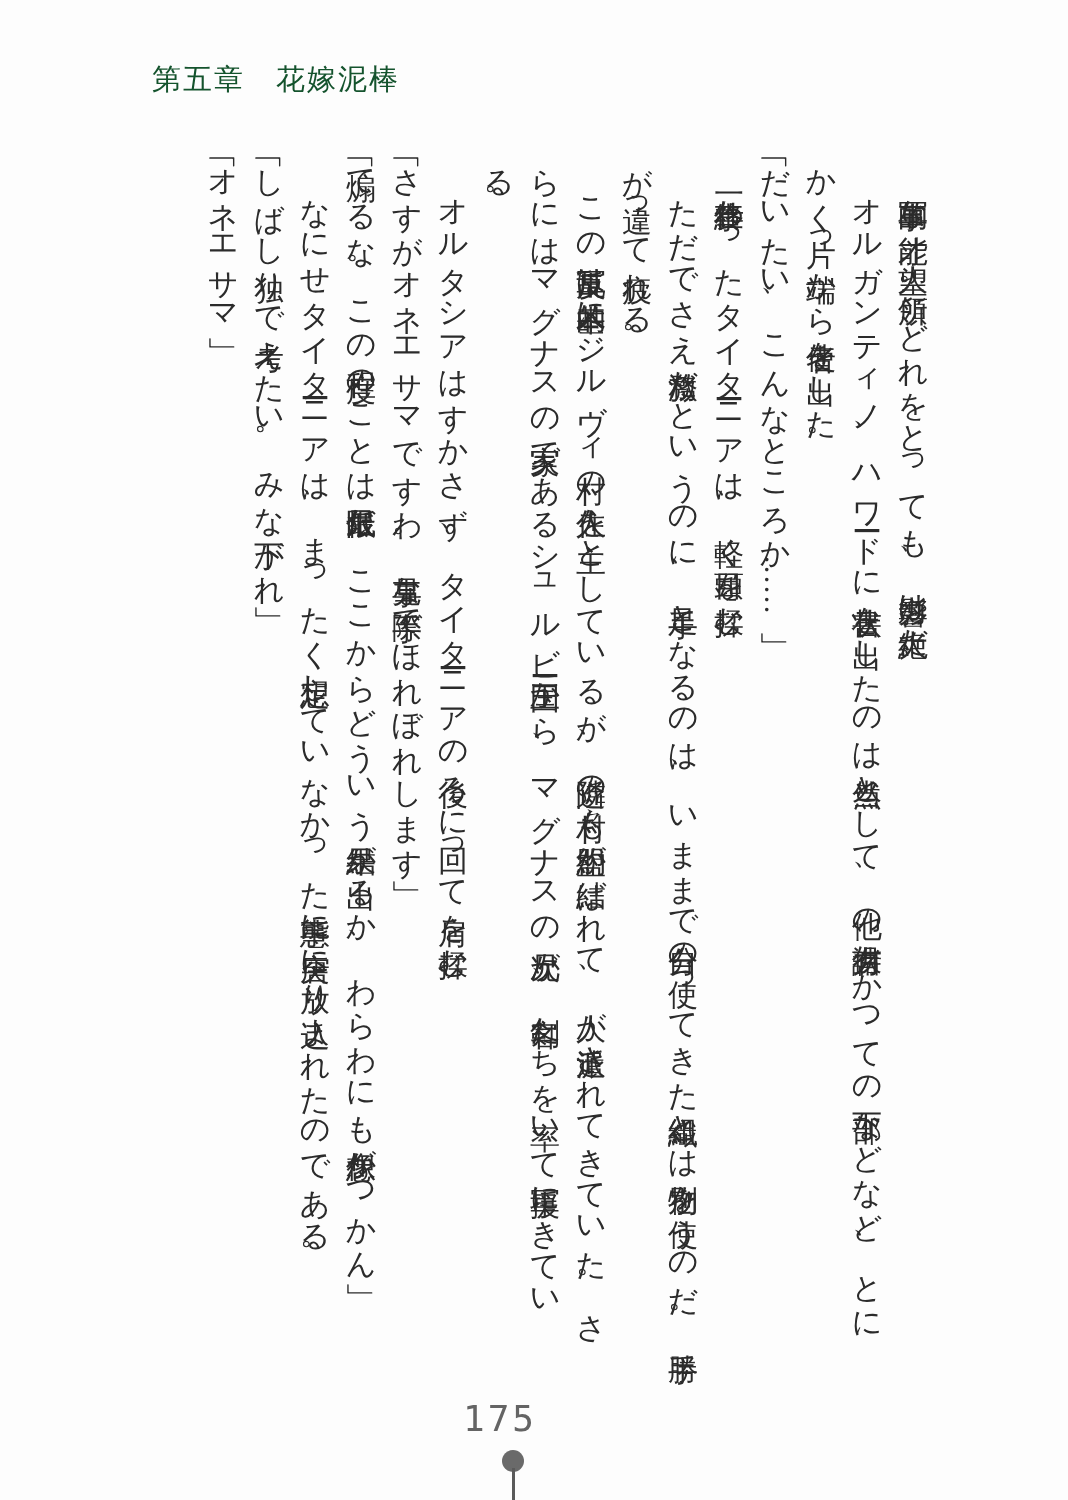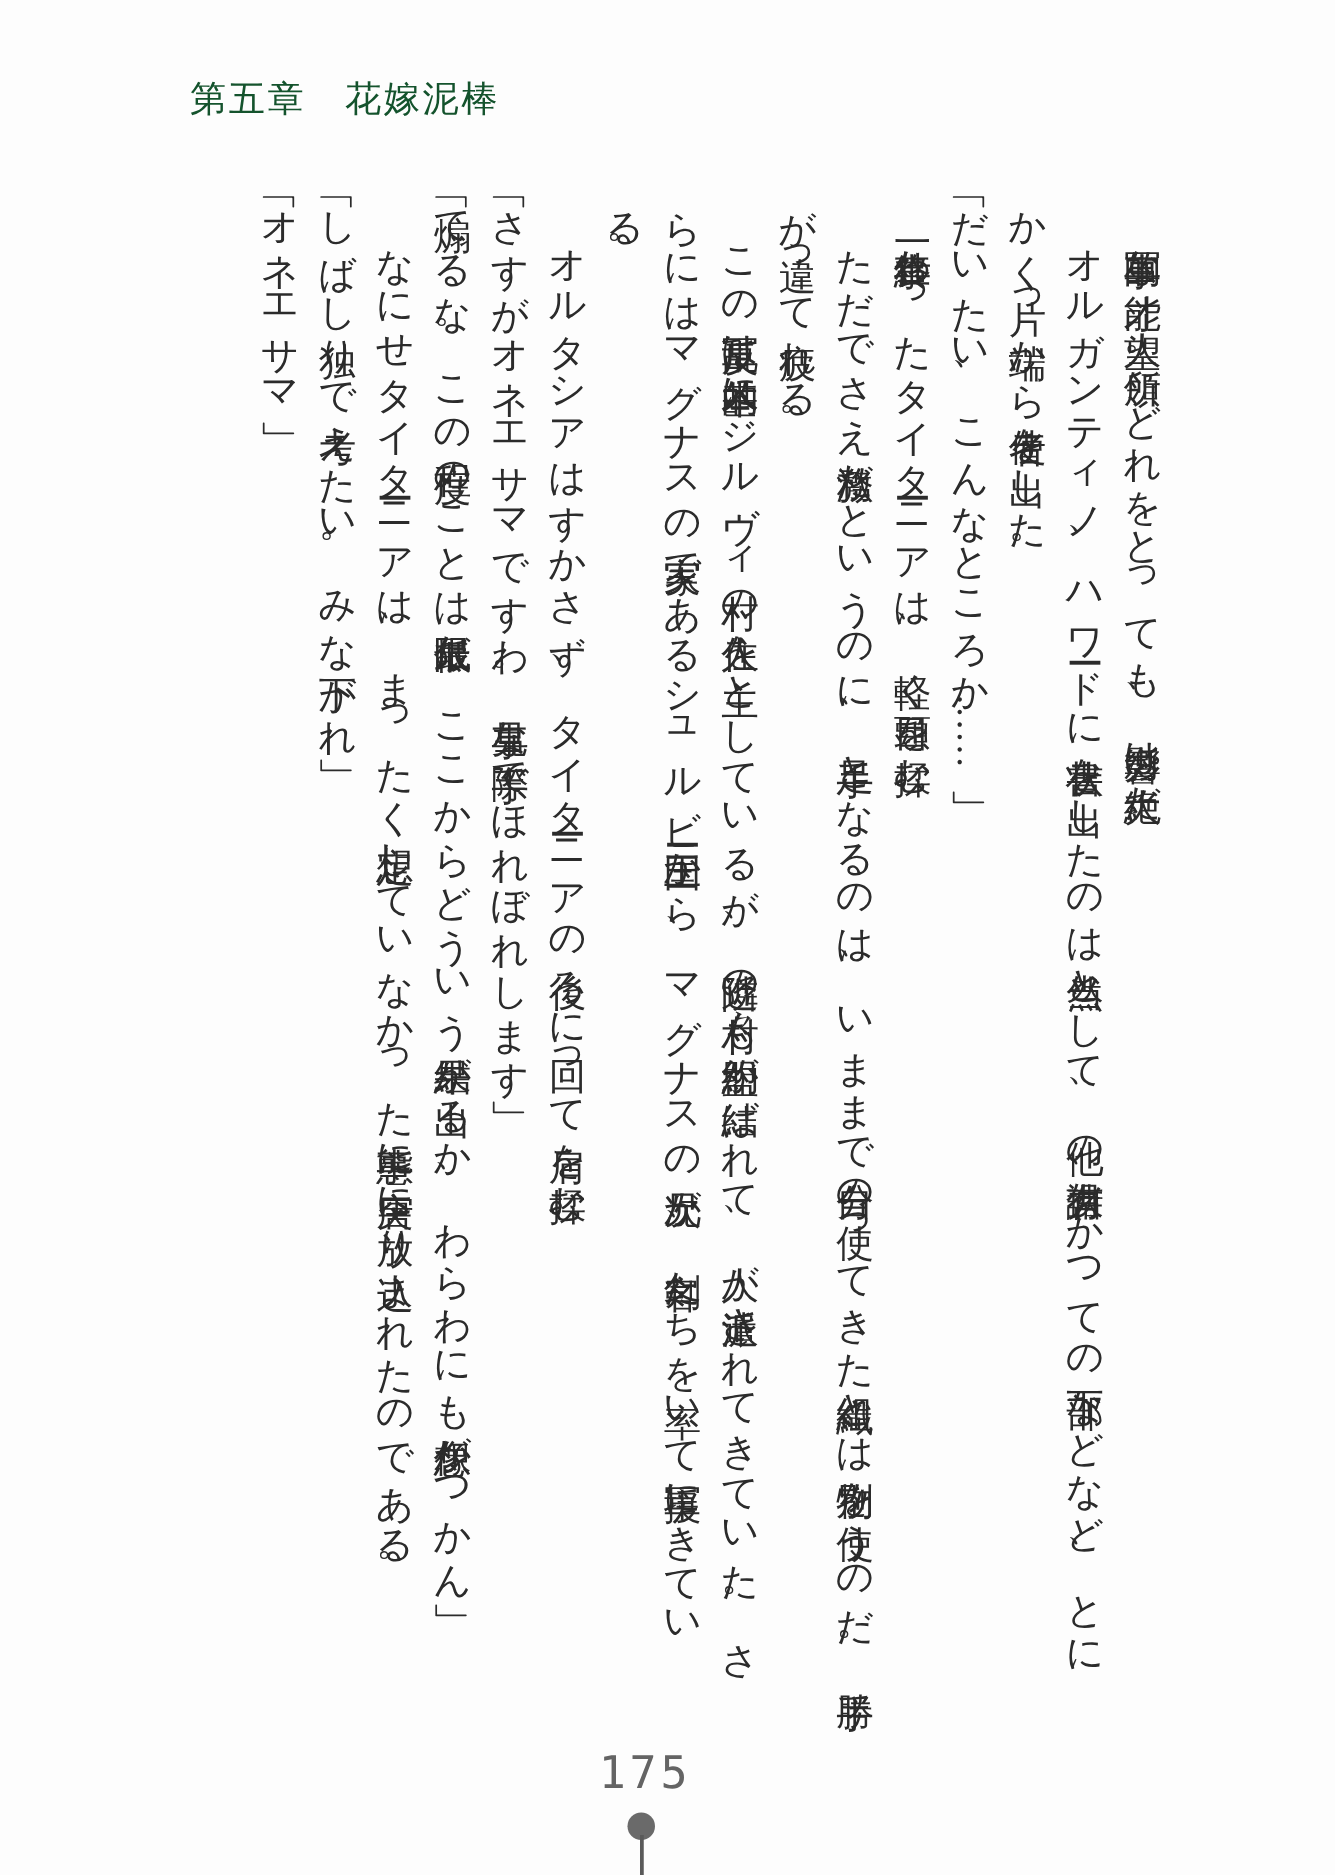--- a/index.html
+++ b/index.html
@@ -42,21 +42,21 @@
   .text-block p {
     margin: 0;
     padding: 0;
   }
   .text-block p.indent {
     text-indent: 1em;
   }
   .page-footer {
     position: absolute;
     top: 1398px;
-    left: 16px;
+    left: 0;
     width: 1000px;
     text-align: center;
   }
   .page-number {
     display: inline-block;
     font-family: "DejaVu Sans Mono", monospace;
     font-size: 36px;
     color: #646464;
     letter-spacing: 3px;
   }

